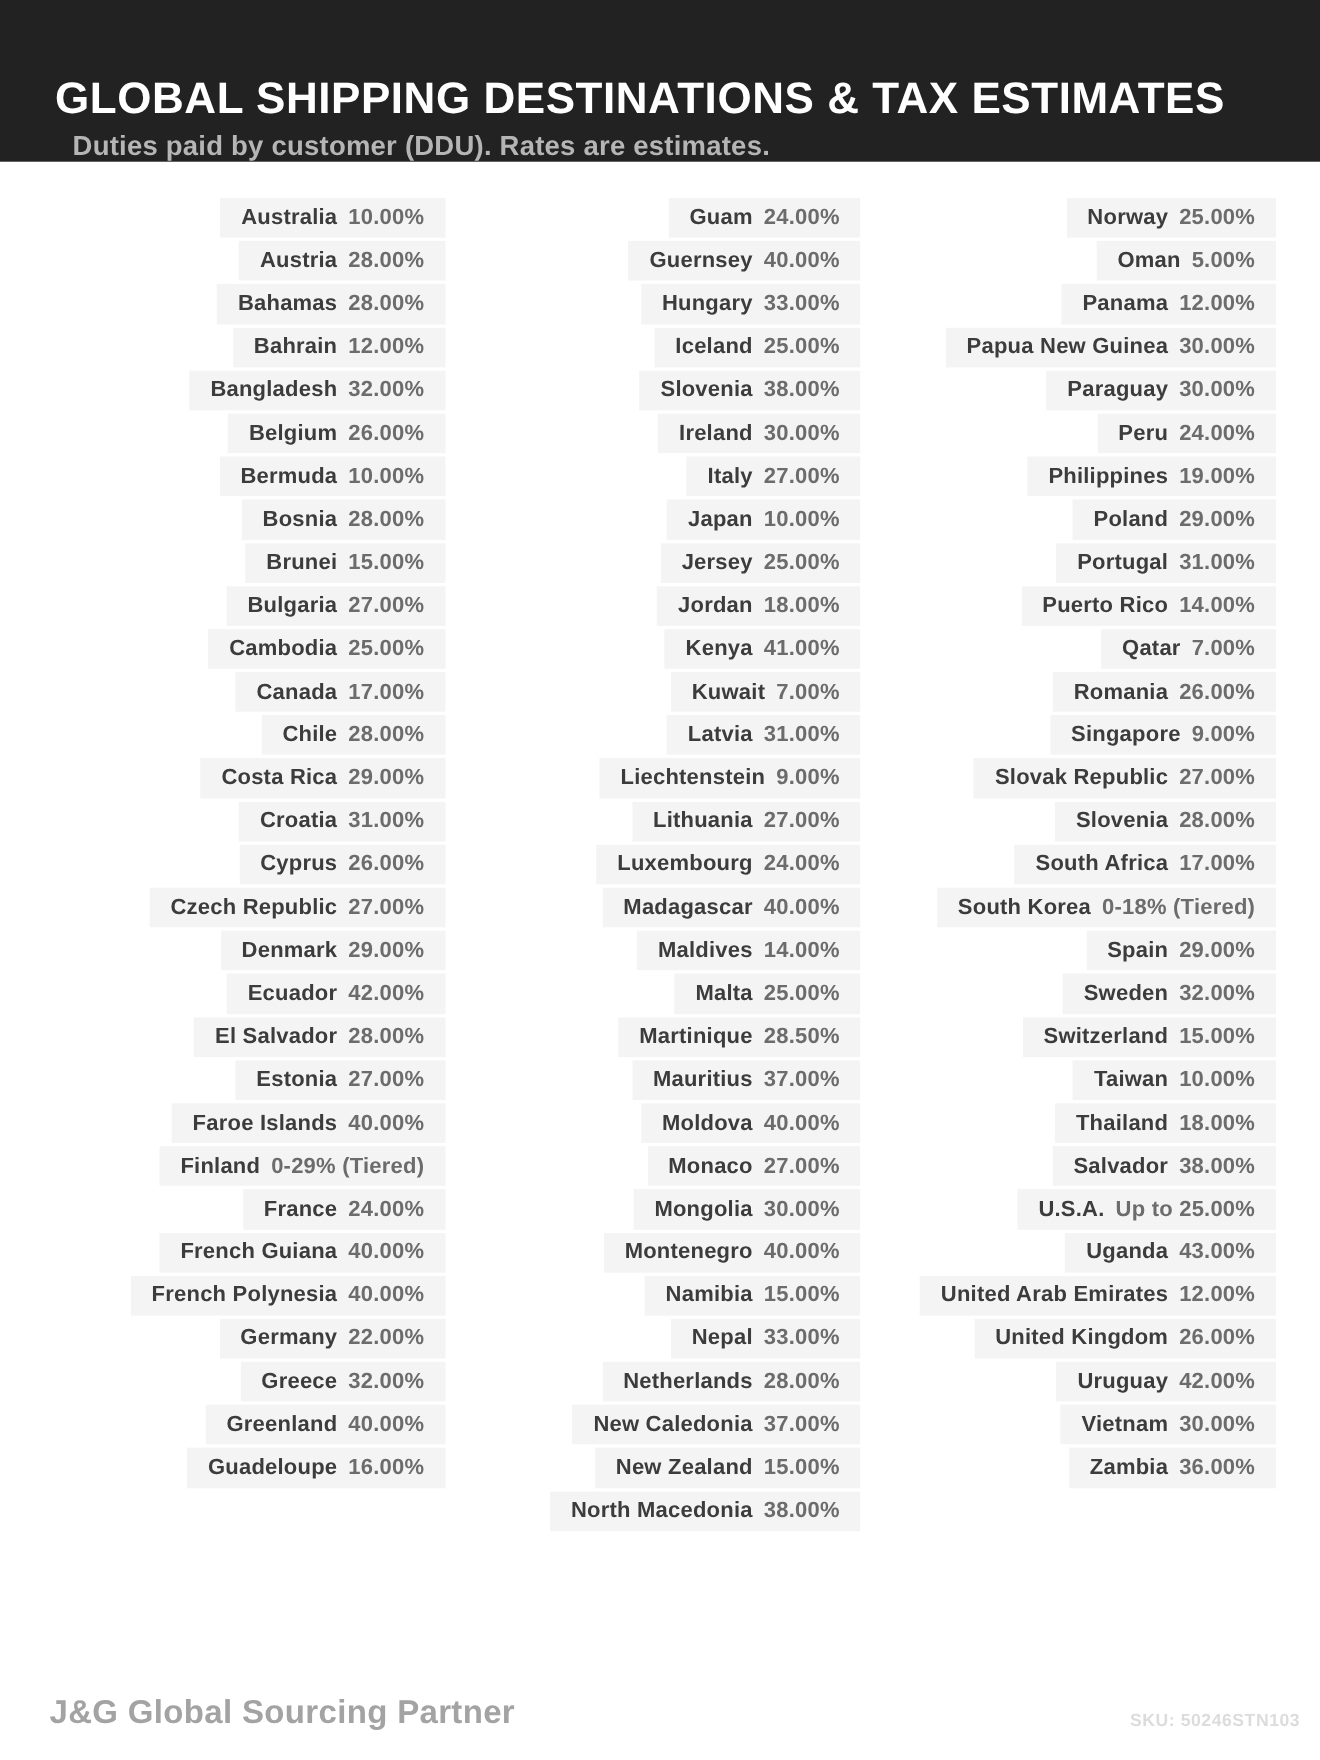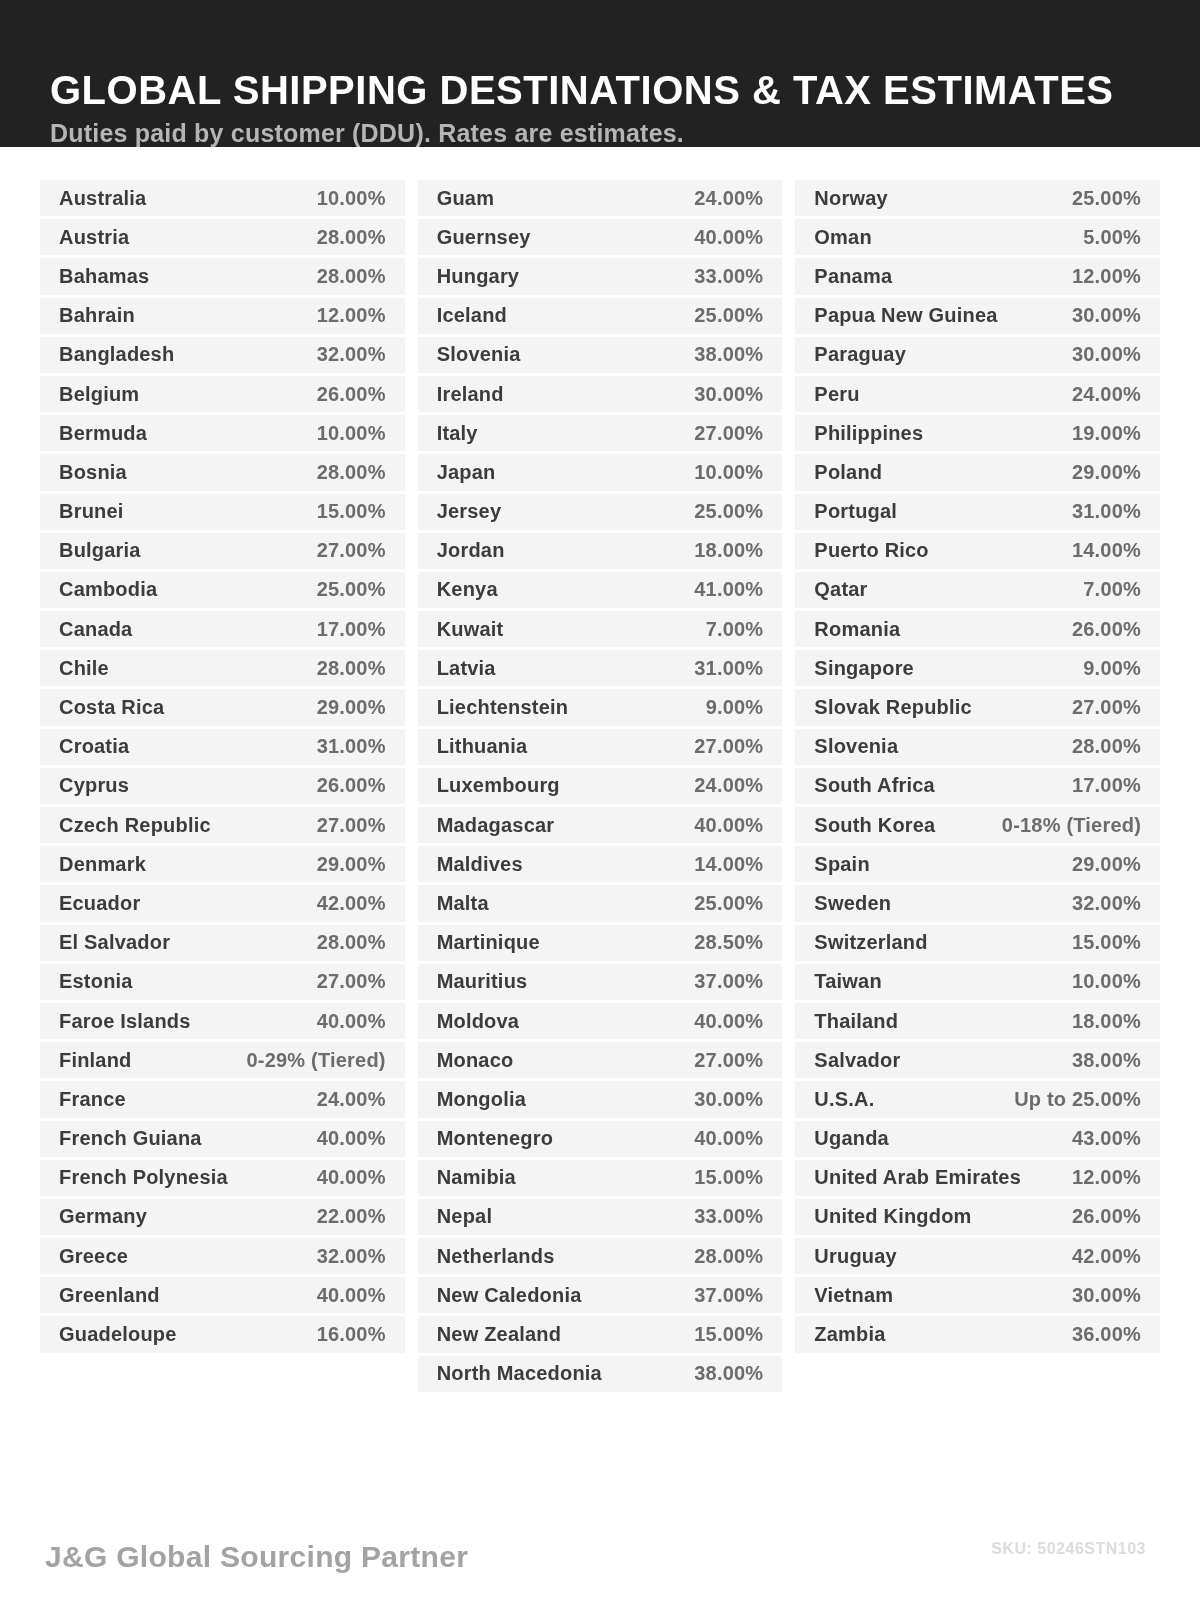--- a/index.html
+++ b/index.html
@@ -27,32 +27,34 @@
     white-space: nowrap;
     line-height: 1.1;
     margin-top: 32px;
   }
   .header .subtitle {
     color: #b5b5b5;
     font-size: 25px;
     font-weight: 700;
     margin-top: 7px;
     letter-spacing: 0.2px;
+    margin-left: 16px;
   }
   .table-area {
     padding: 33px 40px 0 40px;
     display: flex;
     gap: 13px;
     flex: 0 0 auto;
   }
   .rate-column {
     flex: 1 1 0;
     display: flex;
     flex-direction: column;
     gap: 3px;
+    align-items: flex-end;
   }
   .row {
     background: #f4f4f4;
     height: 36.2px;
     flex: 0 0 auto;
     display: flex;
     align-items: center;
     justify-content: space-between;
     padding: 0 19px;
   }
@@ -66,24 +68,24 @@
   .rate {
     font-size: 20px;
     font-weight: 700;
     color: #6c6c6c;
     letter-spacing: 0.2px;
     white-space: nowrap;
     margin-left: 10px;
   }
   .footer {
     margin-top: auto;
-    padding: 0 54px 26px 45px;
+    padding: 0 18px 26px 45px;
     display: flex;
     justify-content: space-between;
-    align-items: flex-start;
+    align-items: flex-end;
   }
   .brand {
     color: #a3a3a3;
     font-size: 30px;
     font-weight: 700;
     letter-spacing: 0.3px;
   }
   .sku {
     color: #dcdcdc;
     font-size: 16px;

